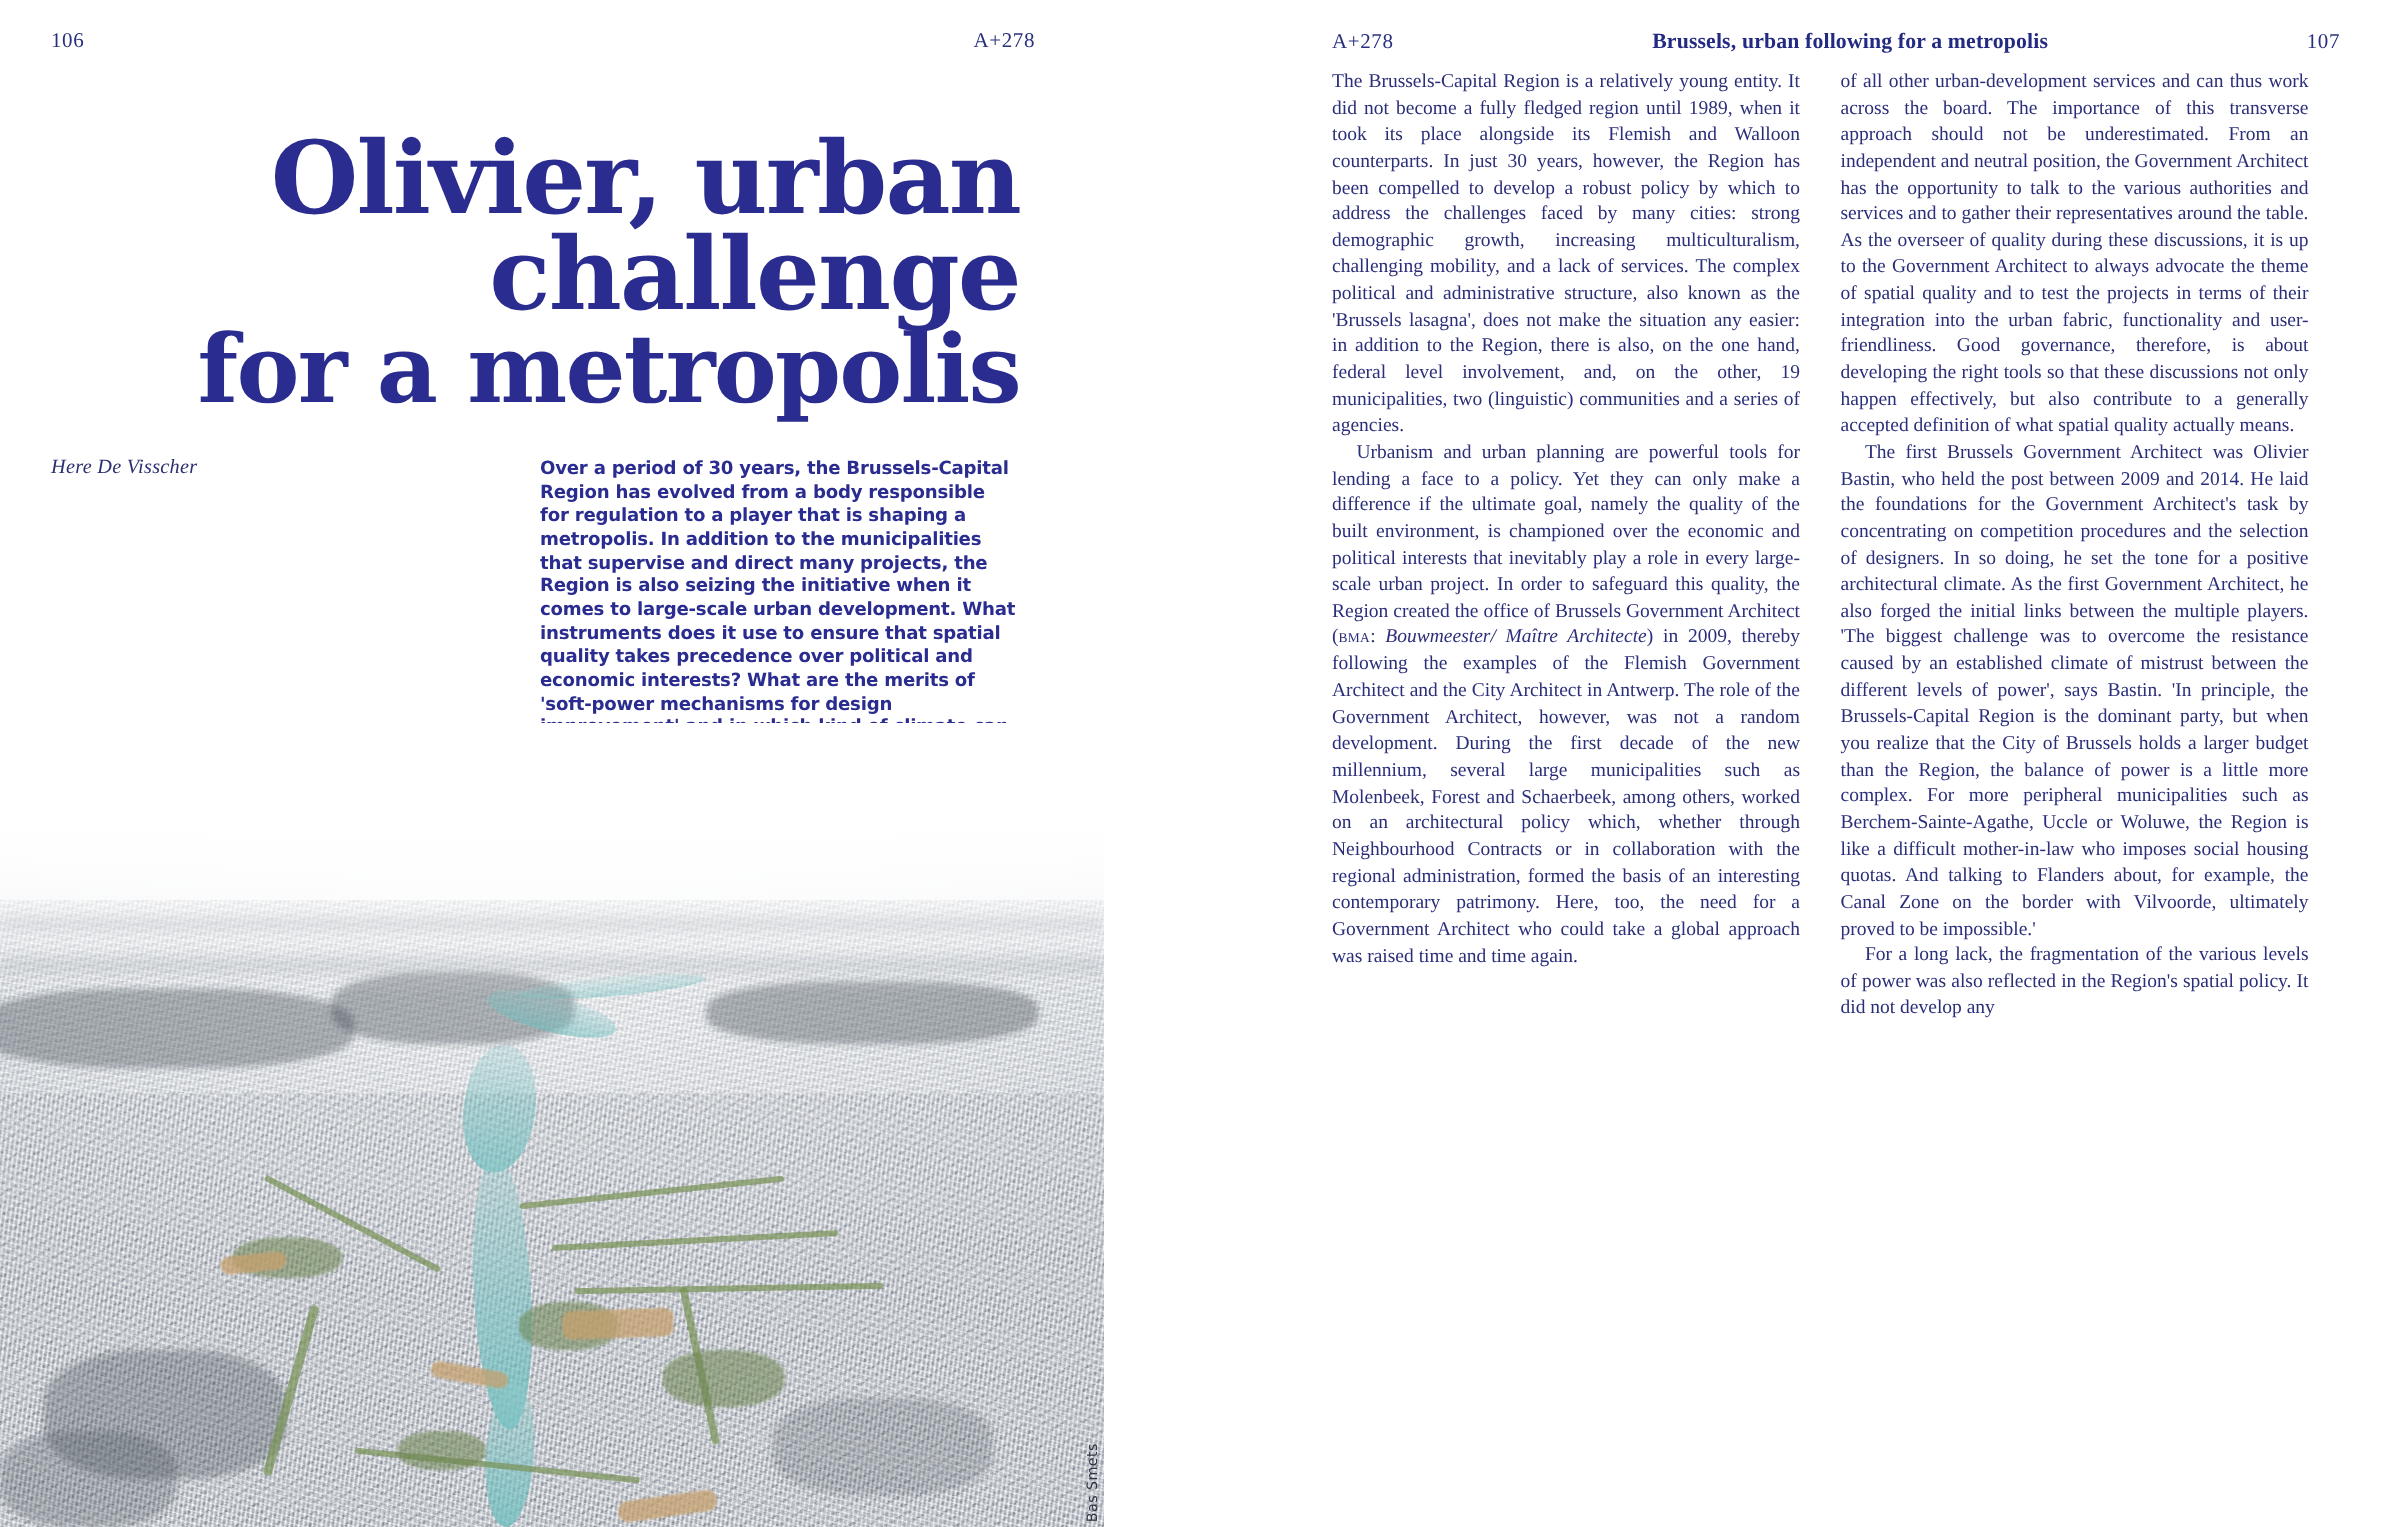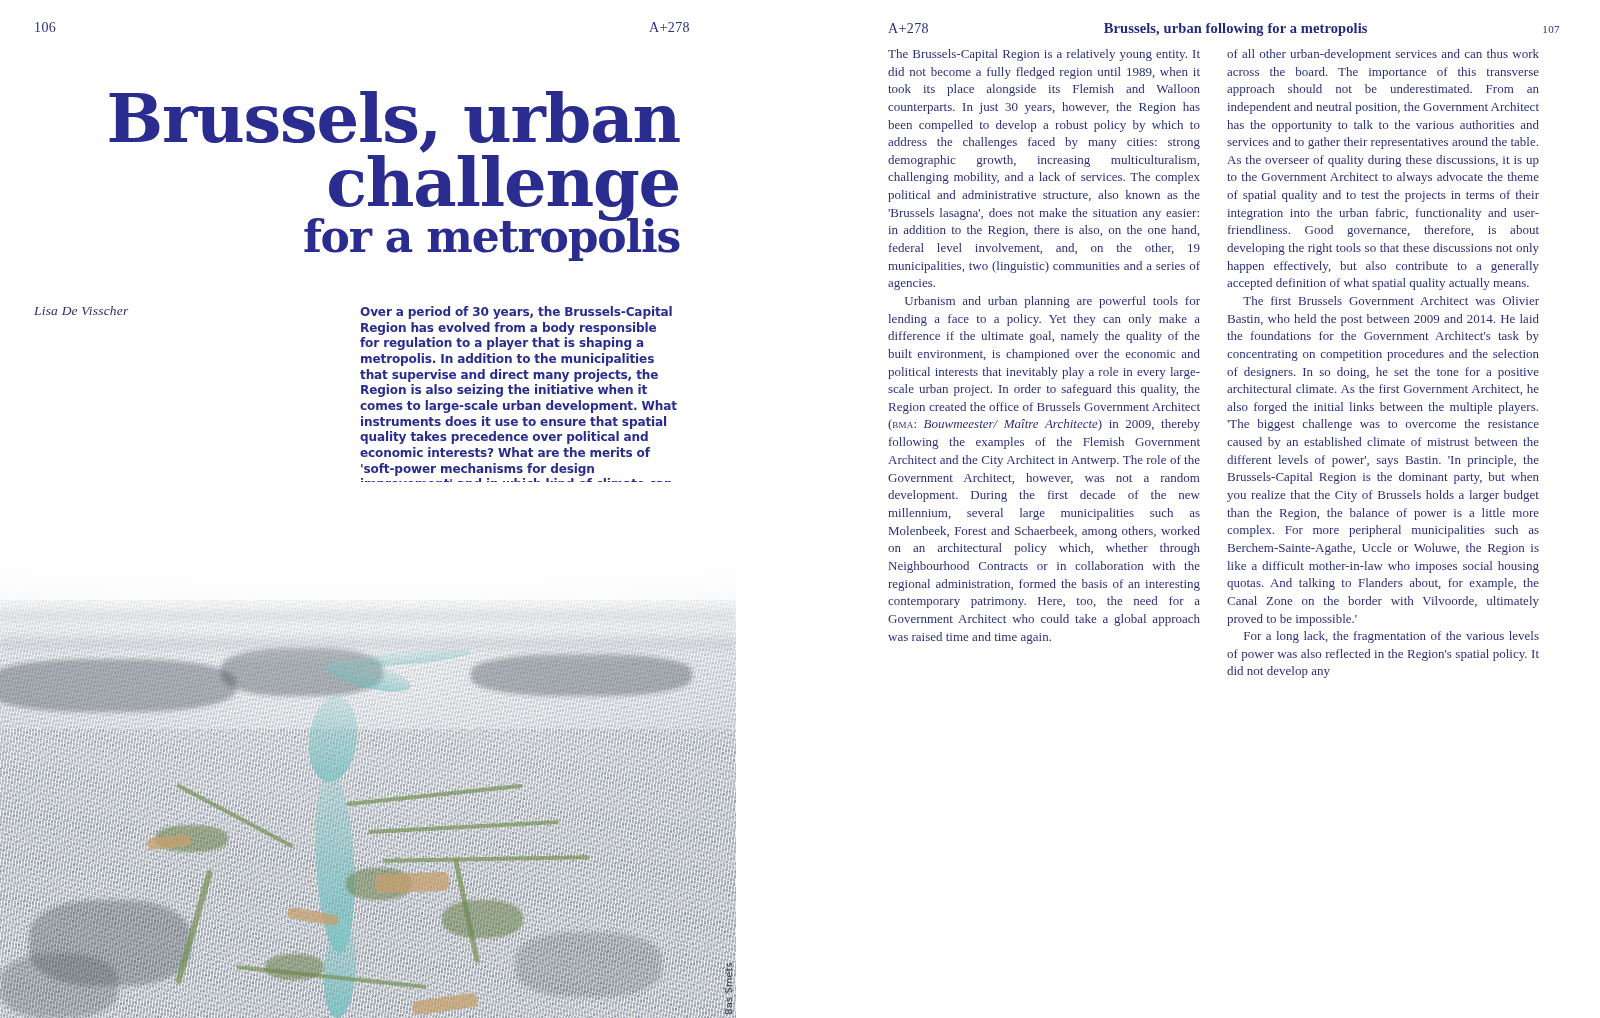--- a/index.html
+++ b/index.html
@@ -62,21 +62,21 @@
     color: #2a2d8f;
     font-family: "DejaVu Serif", "Liberation Serif", serif;
     font-weight: 700;
     font-size: 67px;
     line-height: 0.96;
     letter-spacing: -1.2px;
   }
   .headline .hl-line { display: block; white-space: nowrap; }
   .headline .hl-line.l1 { font-size: 67px; }
   .headline .hl-line.l2 { font-size: 67px; }
-  .headline .hl-line.l3 { font-size: 44px; }
+  .headline .hl-line.l3 { font-size: 63px; }
 
   .byline {
     position: absolute;
     top: 303px;
     left: 34px;
     font-family: "Liberation Serif", serif;
     font-style: italic;
     font-size: 13.5px;
     color: #2b2f6e;
     letter-spacing: 0.2px;
@@ -230,21 +230,21 @@
     text-align: center;
     font-family: "Liberation Serif", serif;
     font-weight: 700;
     font-size: 14.5px;
     color: #232a82;
     letter-spacing: 0.1px;
   }
   .rh-folio {
     flex: 0 0 auto;
     font-family: "Liberation Serif", serif;
-    font-size: 11px;
+    font-size: 14px;
     color: #28307e;
     letter-spacing: 0.4px;
   }
 
   .columns {
     position: absolute;
     top: 45px;
     left: 88px;
     width: 652px;
     height: 895px;
@@ -277,26 +277,26 @@
 <div class="spread">
 
   <div class="page-left">
 
     <div class="folio-row">
       <span class="folio">106</span>
       <span class="issue">A+278</span>
     </div>
 
     <h1 class="headline">
-      <span class="hl-line l1">Brussels, urban</span>
+      <span class="hl-line l1">Olivier, urban</span>
       <span class="hl-line l2">challenge</span>
       <span class="hl-line l3">for a metropolis</span>
     </h1>
 
-    <div class="byline">Lisa De Visscher</div>
+    <div class="byline">Here De Visscher</div>
 
     <div class="standfirst">Over a period of 30 years, the Brussels-Capital Region has evolved from a body responsible for regulation to a player that is shaping a metropolis. In addition to the municipalities that supervise and direct many projects, the Region is also seizing the initiative when it comes to large-scale urban development. What instruments does it use to ensure that spatial quality takes precedence over political and economic interests? What are the merits of 'soft-power mechanisms for design improvement' and in which kind of climate can they thrive?</div>
 
     <div class="photo-wrap">
       <div class="photo">
         <div class="urban-grain"></div>
         <div class="urban-grain fine"></div>
 
         <div class="haze-band" style="top:24%;height:9px;"></div>
         <div class="haze-band" style="top:29%;height:12px;opacity:.7;"></div>

